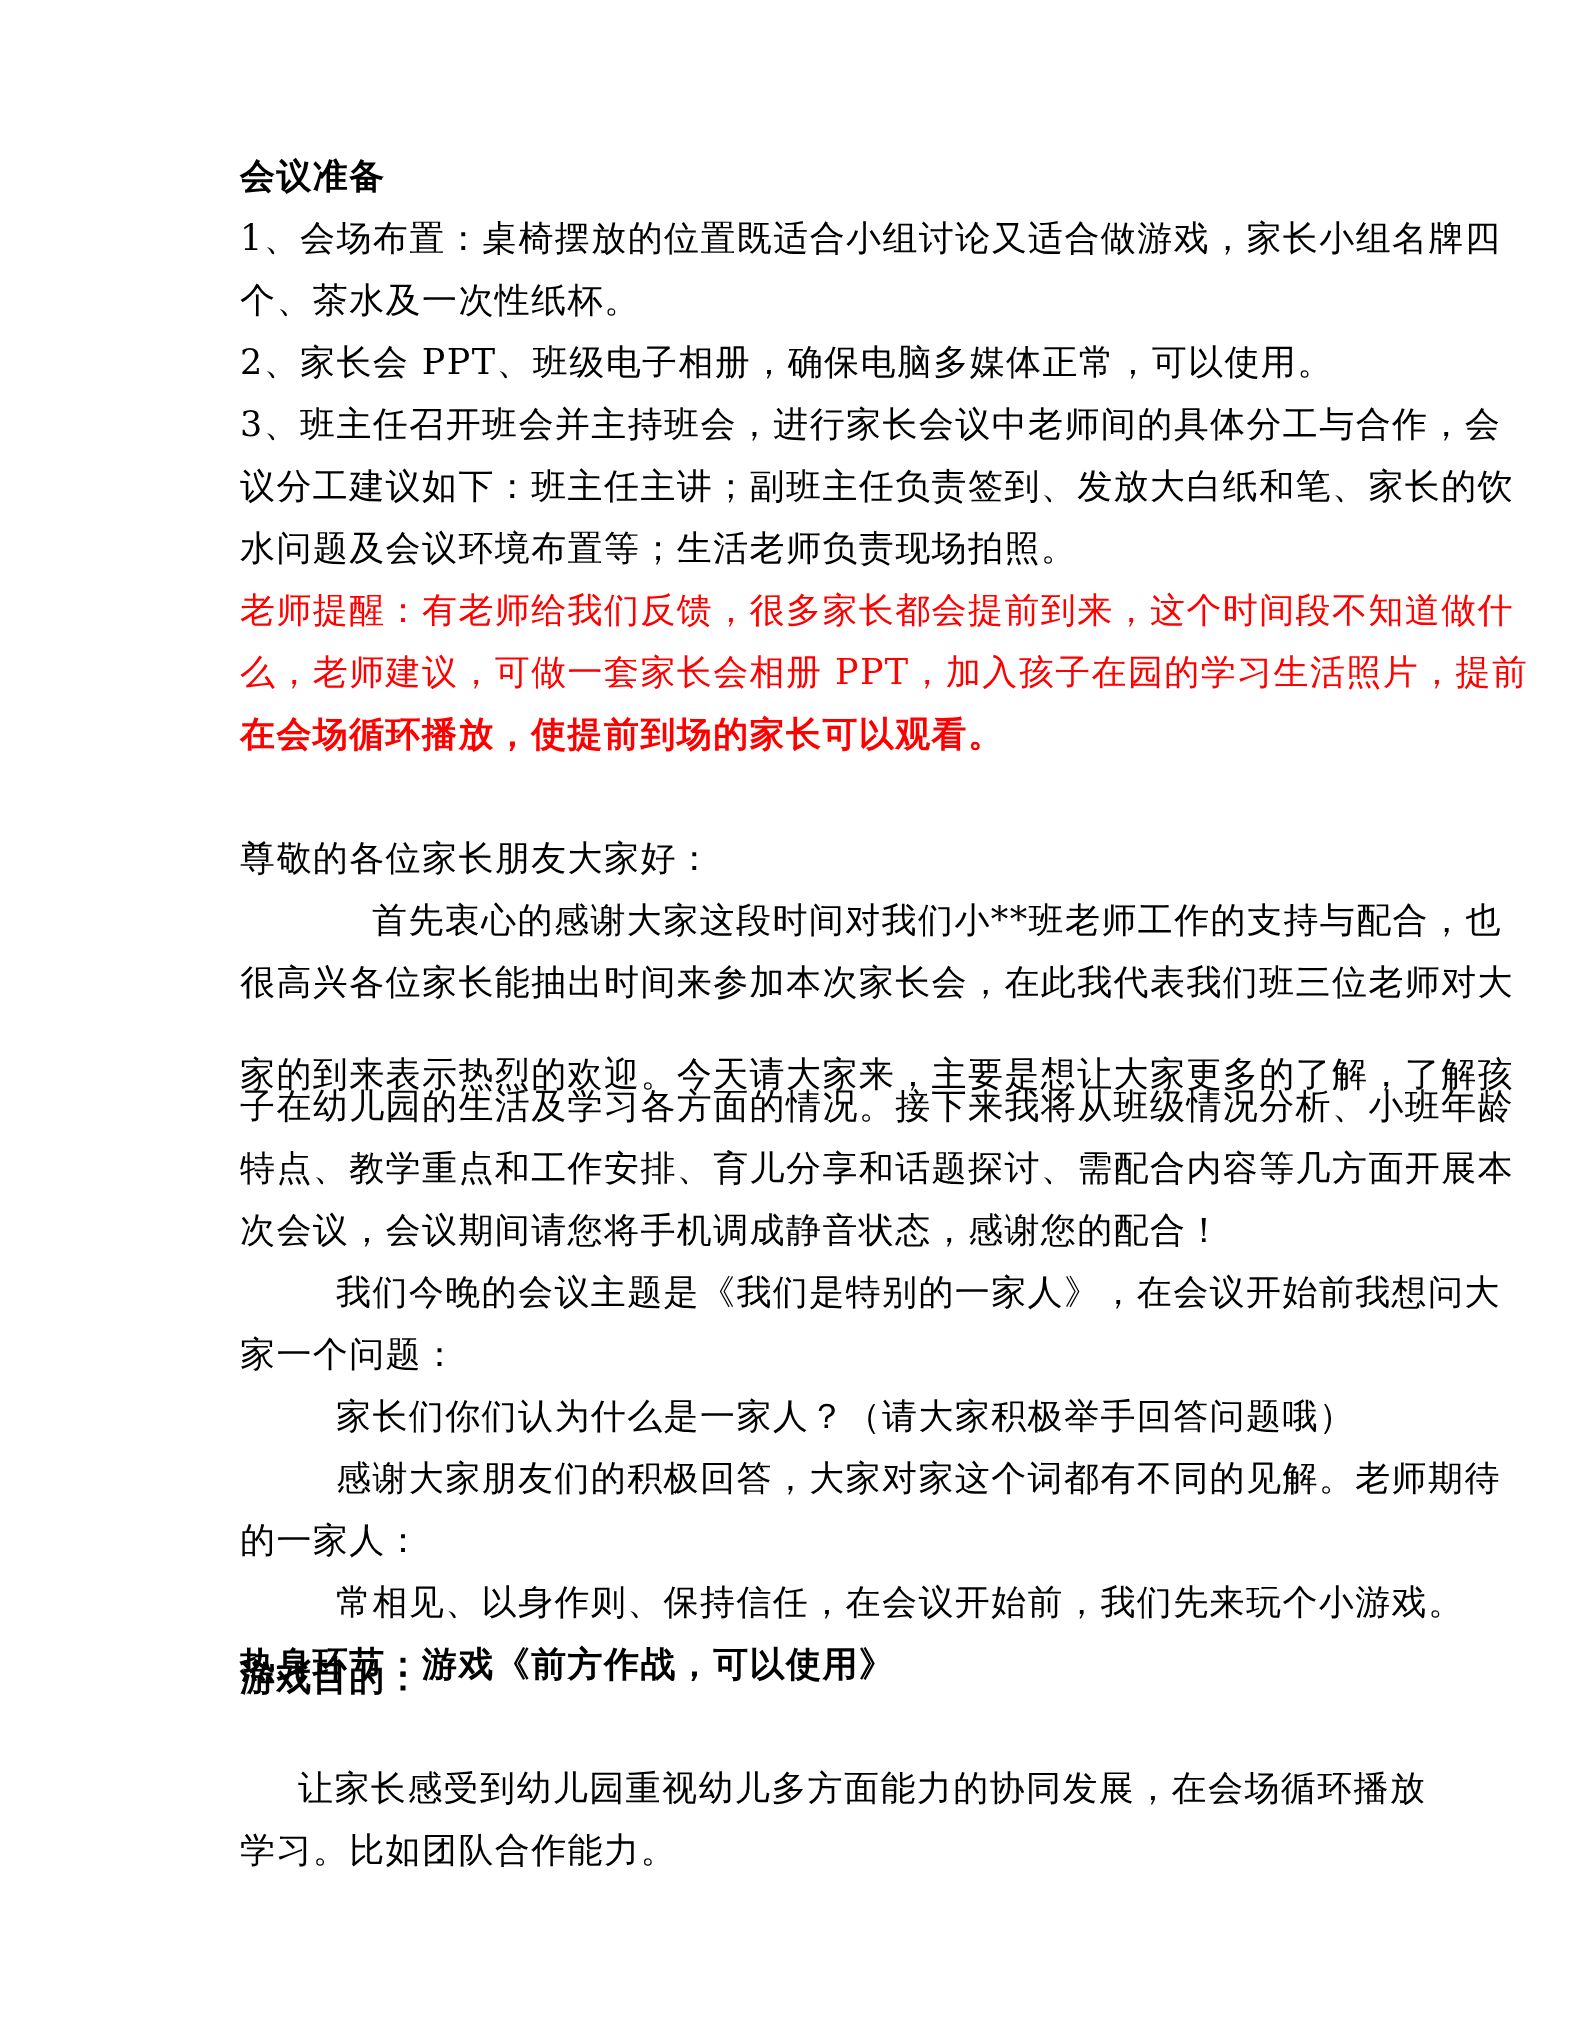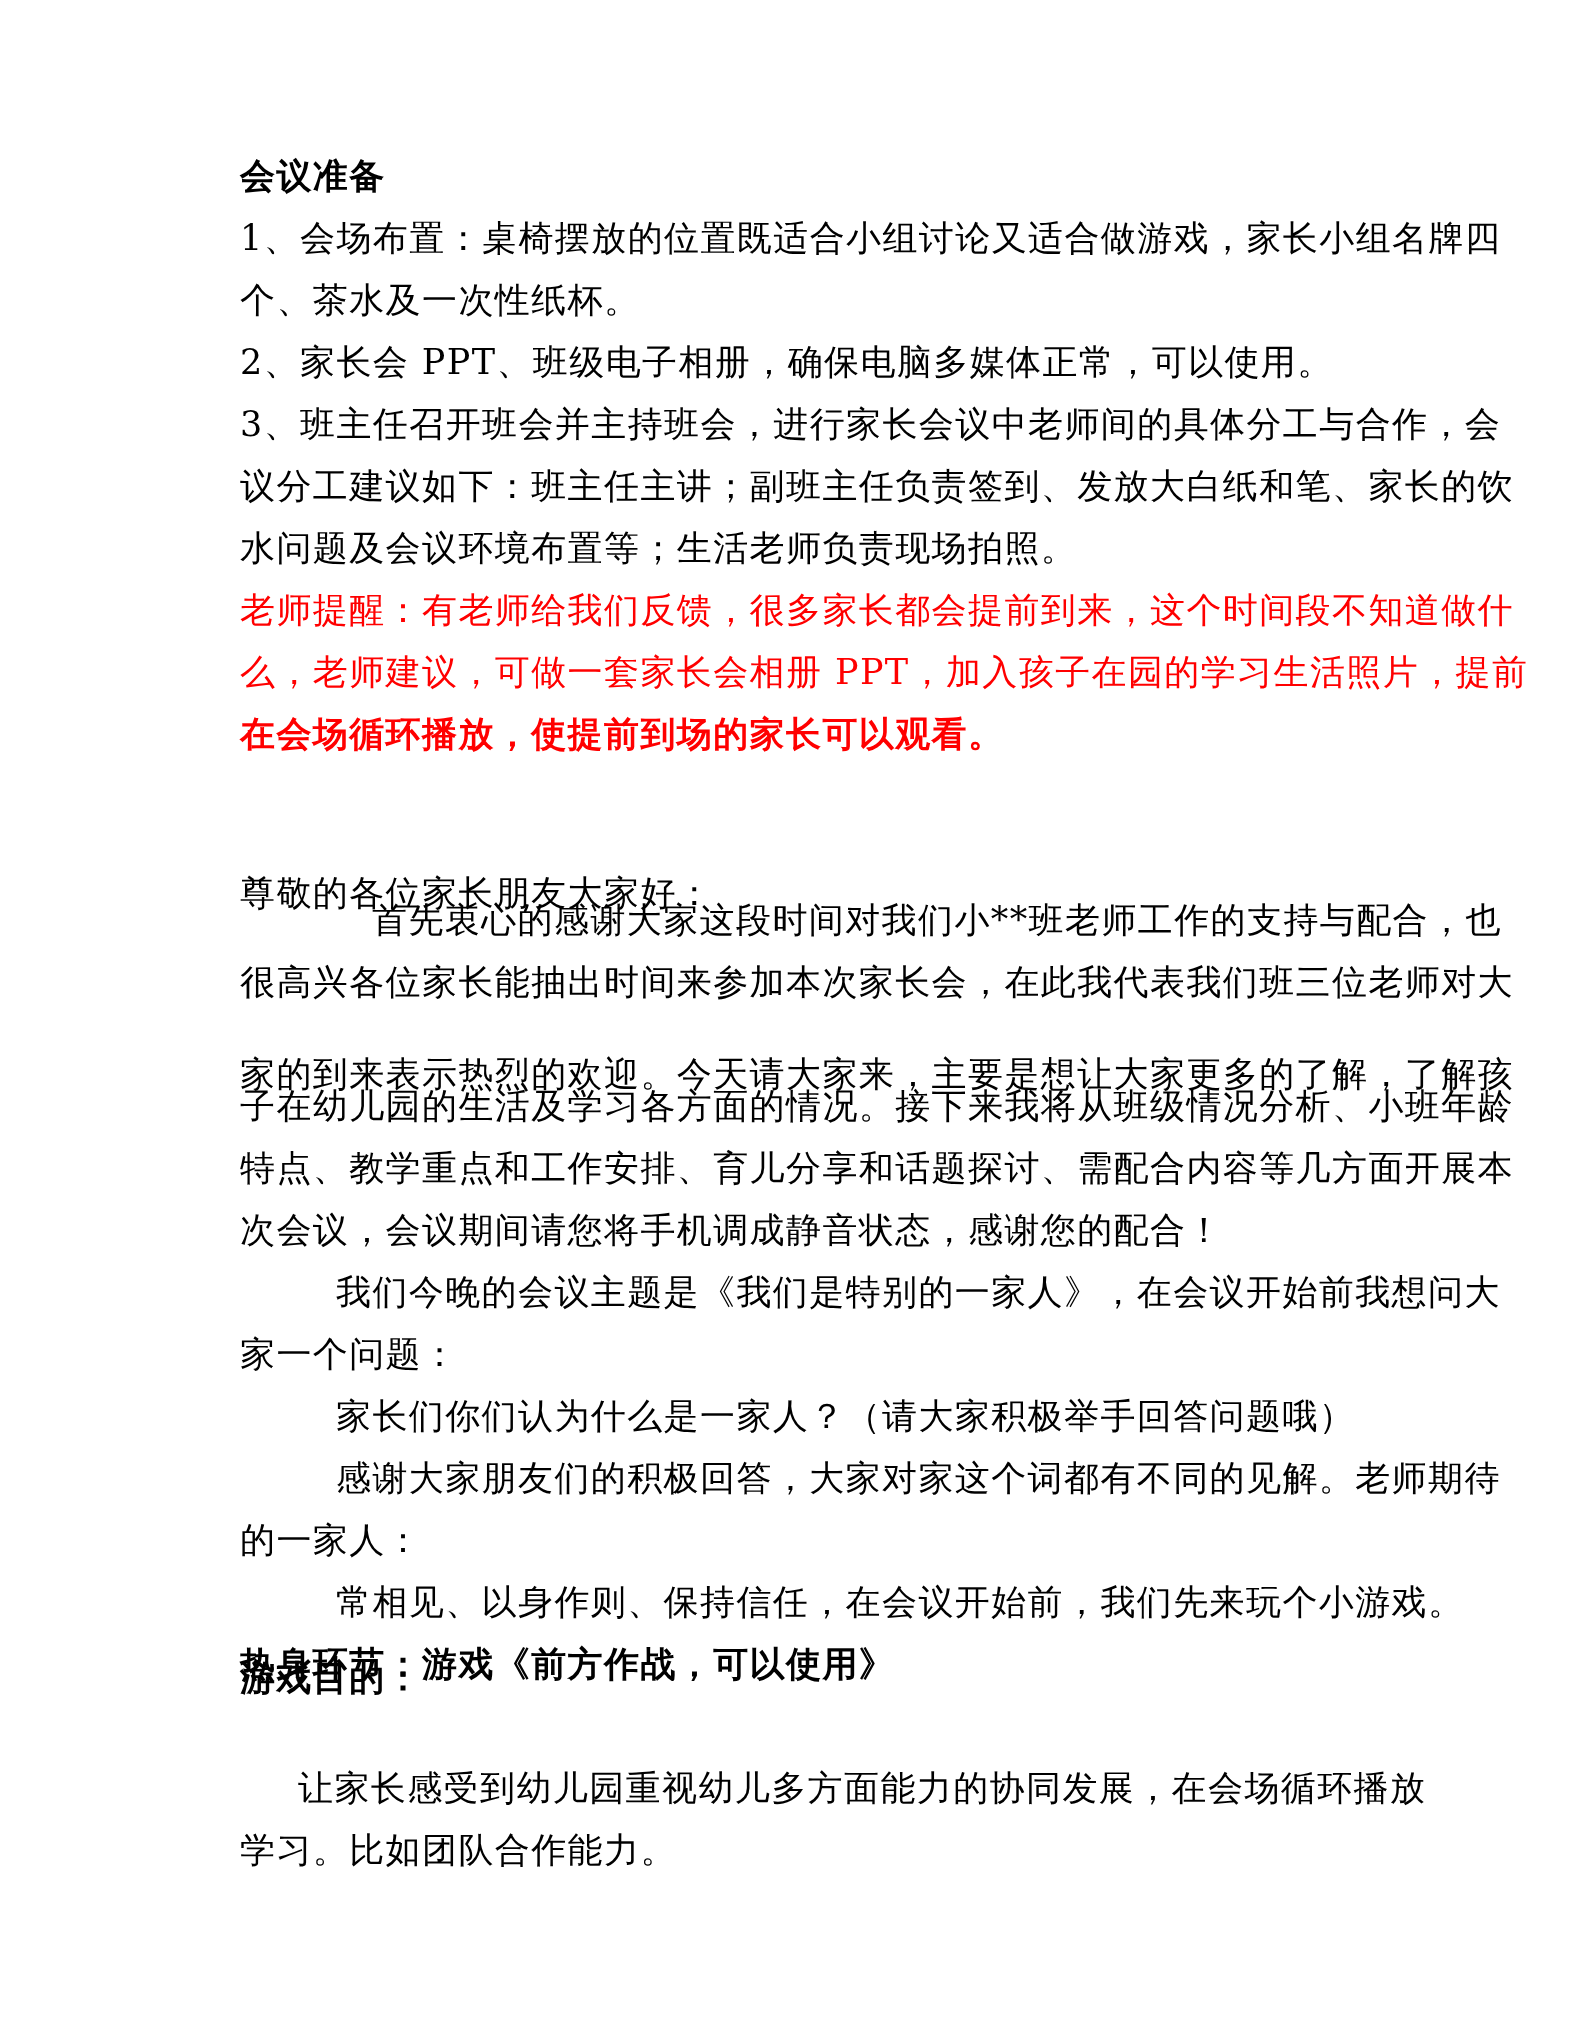--- a/index.html
+++ b/index.html
@@ -44,21 +44,21 @@
   <div class="line" style="top:282px;">个、茶水及一次性纸杯。</div>
   <div class="line" style="top:344px;">2、家长会 PPT、班级电子相册，确保电脑多媒体正常，可以使用。</div>
   <div class="line justify-line" style="top:406px;">3、班主任召开班会并主持班会，进行家长会议中老师间的具体分工与合作，会</div>
   <div class="line justify-line" style="top:468px;">议分工建议如下：班主任主讲；副班主任负责签到、发放大白纸和笔、家长的饮</div>
   <div class="line" style="top:530px;">水问题及会议环境布置等；生活老师负责现场拍照。</div>
 
   <div class="line red justify-line" style="top:592px;">老师提醒：有老师给我们反馈，很多家长都会提前到来，这个时间段不知道做什</div>
   <div class="line red justify-line" style="top:654px;">么，老师建议，可做一套家长会相册 PPT，加入孩子在园的学习生活照片，提前</div>
   <div class="line red" style="top:716px;font-weight:bold;">在会场循环播放，使提前到场的家长可以观看。</div>
 
-  <div class="line" style="top:840px;margin-top:35px;">尊敬的各位家长朋友大家好：</div>
+  <div class="line" style="top:840px;">尊敬的各位家长朋友大家好：</div>
 
   <div class="line" style="top:902px; left:132px; width:978px; text-align:justify; text-align-last:justify;">首先衷心的感谢大家这段时间对我们小**班老师工作的支持与配合，也</div>
   <div class="line justify-line" style="top:964px;">很高兴各位家长能抽出时间来参加本次家长会，在此我代表我们班三位老师对大</div>
   <div class="line justify-line" style="top:1026px;margin-top:30px;">家的到来表示热烈的欢迎。今天请大家来，主要是想让大家更多的了解，了解孩</div>
   <div class="line justify-line" style="top:1088px;">子在幼儿园的生活及学习各方面的情况。接下来我将从班级情况分析、小班年龄</div>
   <div class="line justify-line" style="top:1150px;">特点、教学重点和工作安排、育儿分享和话题探讨、需配合内容等几方面开展本</div>
   <div class="line" style="top:1212px;">次会议，会议期间请您将手机调成静音状态，感谢您的配合！</div>
 
   <div class="line" style="top:1274px; left:96px; width:1014px; text-align:justify; text-align-last:justify;">我们今晚的会议主题是《我们是特别的一家人》，在会议开始前我想问大</div>
   <div class="line" style="top:1336px;">家一个问题：</div>

